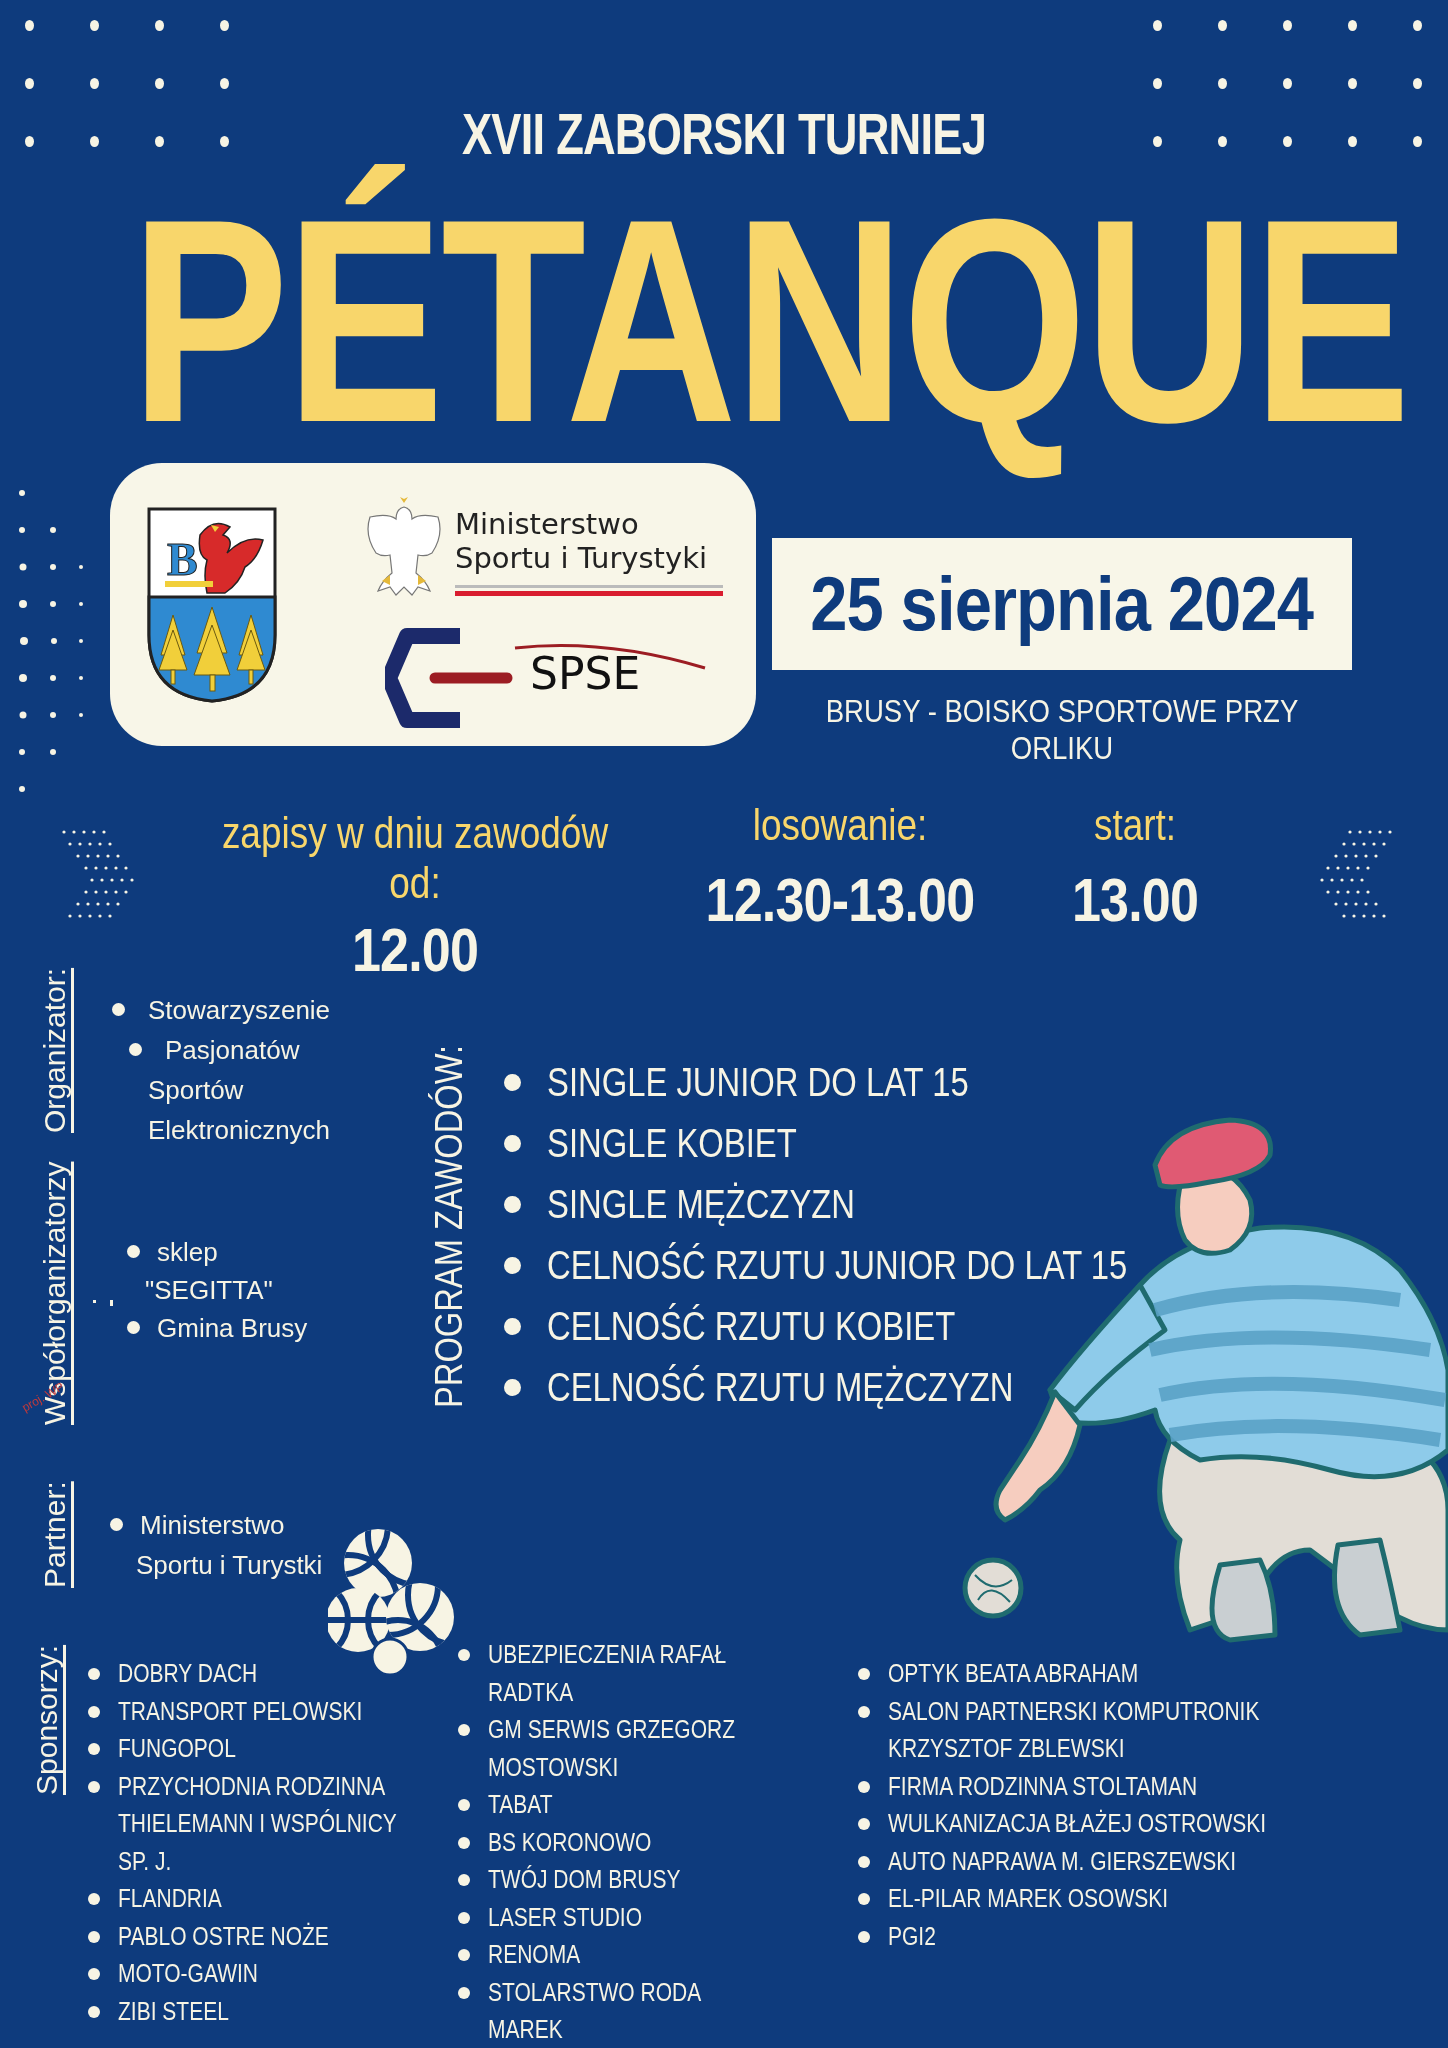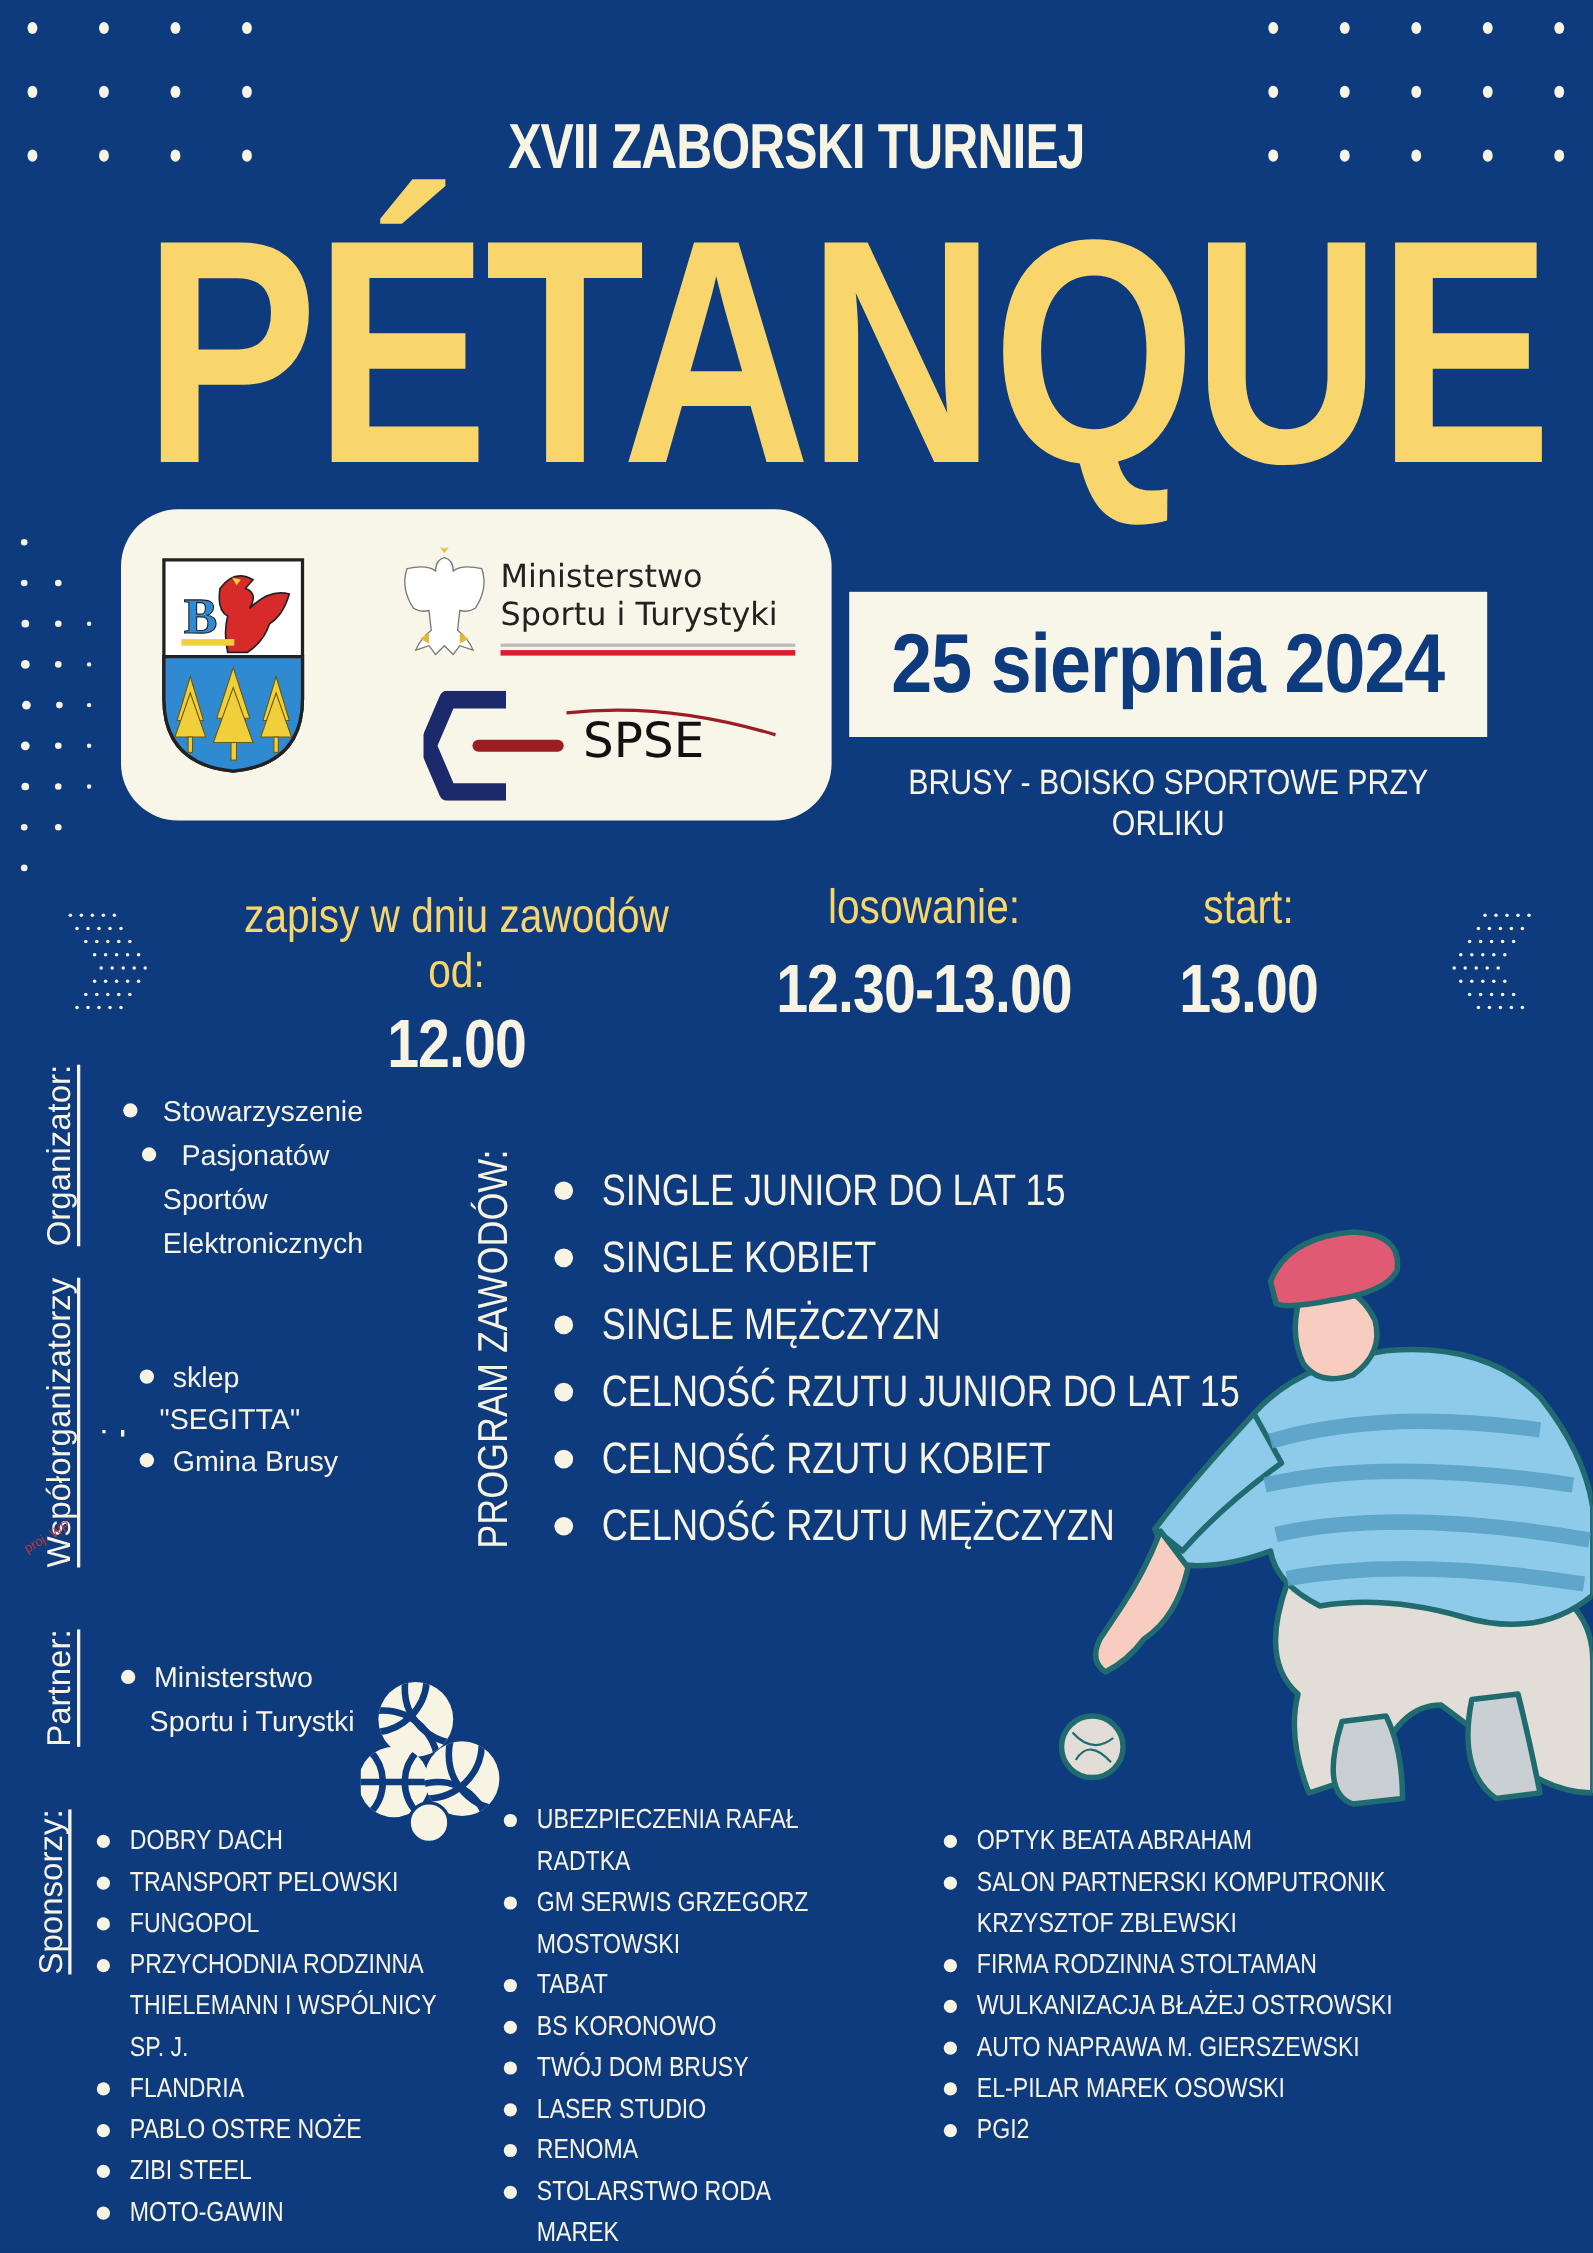--- a/index.html
+++ b/index.html
@@ -449,22 +449,22 @@
 </svg>
 
 <div class="vlabel" style="left:30px; top:1795px;">Sponsorzy:</div>
 <ul class="abs blist spons spons1">
   <li><span>DOBRY DACH</span></li>
   <li><span>TRANSPORT PELOWSKI</span></li>
   <li><span>FUNGOPOL</span></li>
   <li><span>PRZYCHODNIA RODZINNA THIELEMANN I WSPÓLNICY SP. J.</span></li>
   <li><span>FLANDRIA</span></li>
   <li><span>PABLO OSTRE NOŻE</span></li>
+  <li><span>MOTO-GAWIN</span></li>
   <li><span>ZIBI STEEL</span></li>
-  <li><span>MOTO-GAWIN</span></li>
 </ul>
 <ul class="abs blist spons spons2">
   <li><span>UBEZPIECZENIA RAFAŁ RADTKA</span></li>
   <li><span>GM SERWIS GRZEGORZ MOSTOWSKI</span></li>
   <li><span>TABAT</span></li>
   <li><span>BS KORONOWO</span></li>
   <li><span>TWÓJ DOM BRUSY</span></li>
   <li><span>LASER STUDIO</span></li>
   <li><span>RENOMA</span></li>
   <li><span>STOLARSTWO RODA MAREK</span></li>

